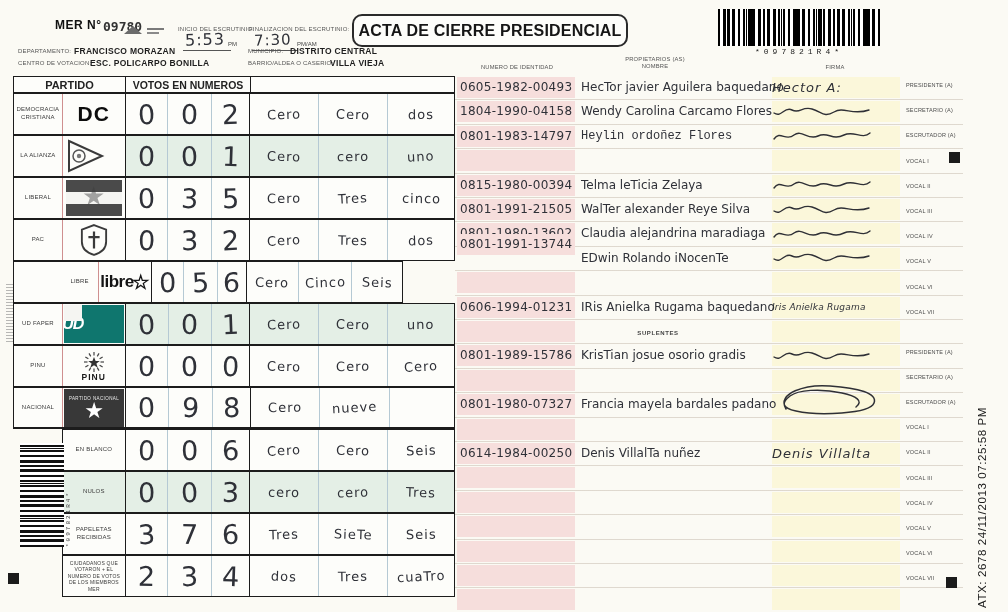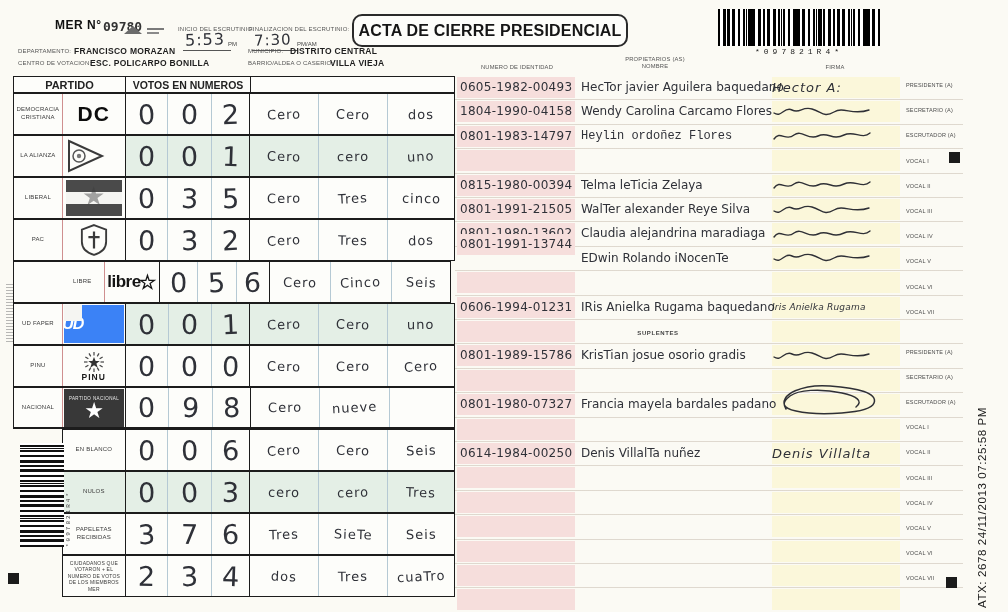--- a/index.html
+++ b/index.html
@@ -41,21 +41,21 @@
   .digit{font-size:27px;display:inline-block;}
   .word{font-size:13px;letter-spacing:1px;display:inline-block;transform:rotate(-1deg);}
   .logo-box{width:100%;height:38px;display:flex;align-items:center;justify-content:center;position:relative;overflow:hidden;}
   .dc{font-weight:bold;font-size:21px;letter-spacing:1px;color:#0d0d0d;}
   .liberal{flex-direction:column;padding:0;}
   .band{width:56px;height:12px;background:#4a4a4a;}
   .band.mid{background:#f5f5f2;display:flex;align-items:center;justify-content:center;}
   .lib-star{position:absolute;font-size:26px;color:rgba(60,60,60,.45);top:2px;}
   .libre-txt{font-weight:bold;font-size:17px;color:#141414;letter-spacing:-.5px;}
   .libre-star{font-size:20px;color:#141414;margin-left:-2px;font-weight:bold;}
-  .ud{background:#3b82f6;gap:37px;}
+  .ud{background:#0f766e;gap:37px;}
   .ud-wedge{position:absolute;left:0;top:0;border-style:solid;border-width:16px 0 0 18px;border-color:#f5f5f2 transparent transparent #f5f5f2;}
   .ud-txt{font-weight:bold;font-style:italic;font-size:16px;color:#fff;letter-spacing:-1px;margin-right:5px;}
   .pinu{flex-direction:column;padding-top:1px;}
   .pinu-txt{font-weight:bold;font-size:8.5px;letter-spacing:1px;color:#1a1a1a;margin-top:-1px;}
   .nacional{background:#383838;flex-direction:column;}
   .pn-small{font-size:4.5px;color:#e8e8e8;letter-spacing:.4px;margin-top:1px;}
   .pn-star{font-size:22px;color:#fff;line-height:.9;}
   
   .idcell{position:absolute;width:118px;height:21px;background:#f6dedc;}
   .id-text{font-size:12px;letter-spacing:.3px;white-space:nowrap;padding-left:3px;line-height:21px;display:block;}
@@ -217,21 +217,21 @@
         <div class="cell" style="width:69px;border-right:1px solid #b5c9d4;background:#fdfdfa;">
           <span class="hw word" style="transform:rotate(-3deg)">Cero</span>
         </div>
         <div class="cell" style="width:70px;border-right:1px solid #b5c9d4;background:#fdfdfa;">
           <span class="hw word" style="transform:rotate(1deg)">Tres</span>
         </div>
         <div class="cell" style="width:66px;background:#fdfdfa;">
           <span class="hw word" style="transform:rotate(-2deg)">dos</span>
         </div>
       </div>
-      <div class="trow" style="left: 13px; top: 261px; width: 438px; height: 42px; padding-left: 47px;">
+      <div class="trow" style="left: 13px; top: 261px; width: 390px; height: 42px; padding-left: 47px;">
         <div class="cell plabel" style="width:49px;border-right:1px solid #cf8f8f;">LIBRE</div>
         <div class="cell" style="width:63px;border-right:1px solid #1c1c1c;padding:1px;">
           <div class="logo-box">
             <span class="libre-txt">libre</span>
             <span class="libre-star">☆</span>
           </div>
         </div>
         <div class="cell" style="width:43px;border-right:1px solid #b5c9d4;background:#fdfdfa;">
           <span class="hw digit" style="transform:rotate(-1deg)">0</span>
         </div>

